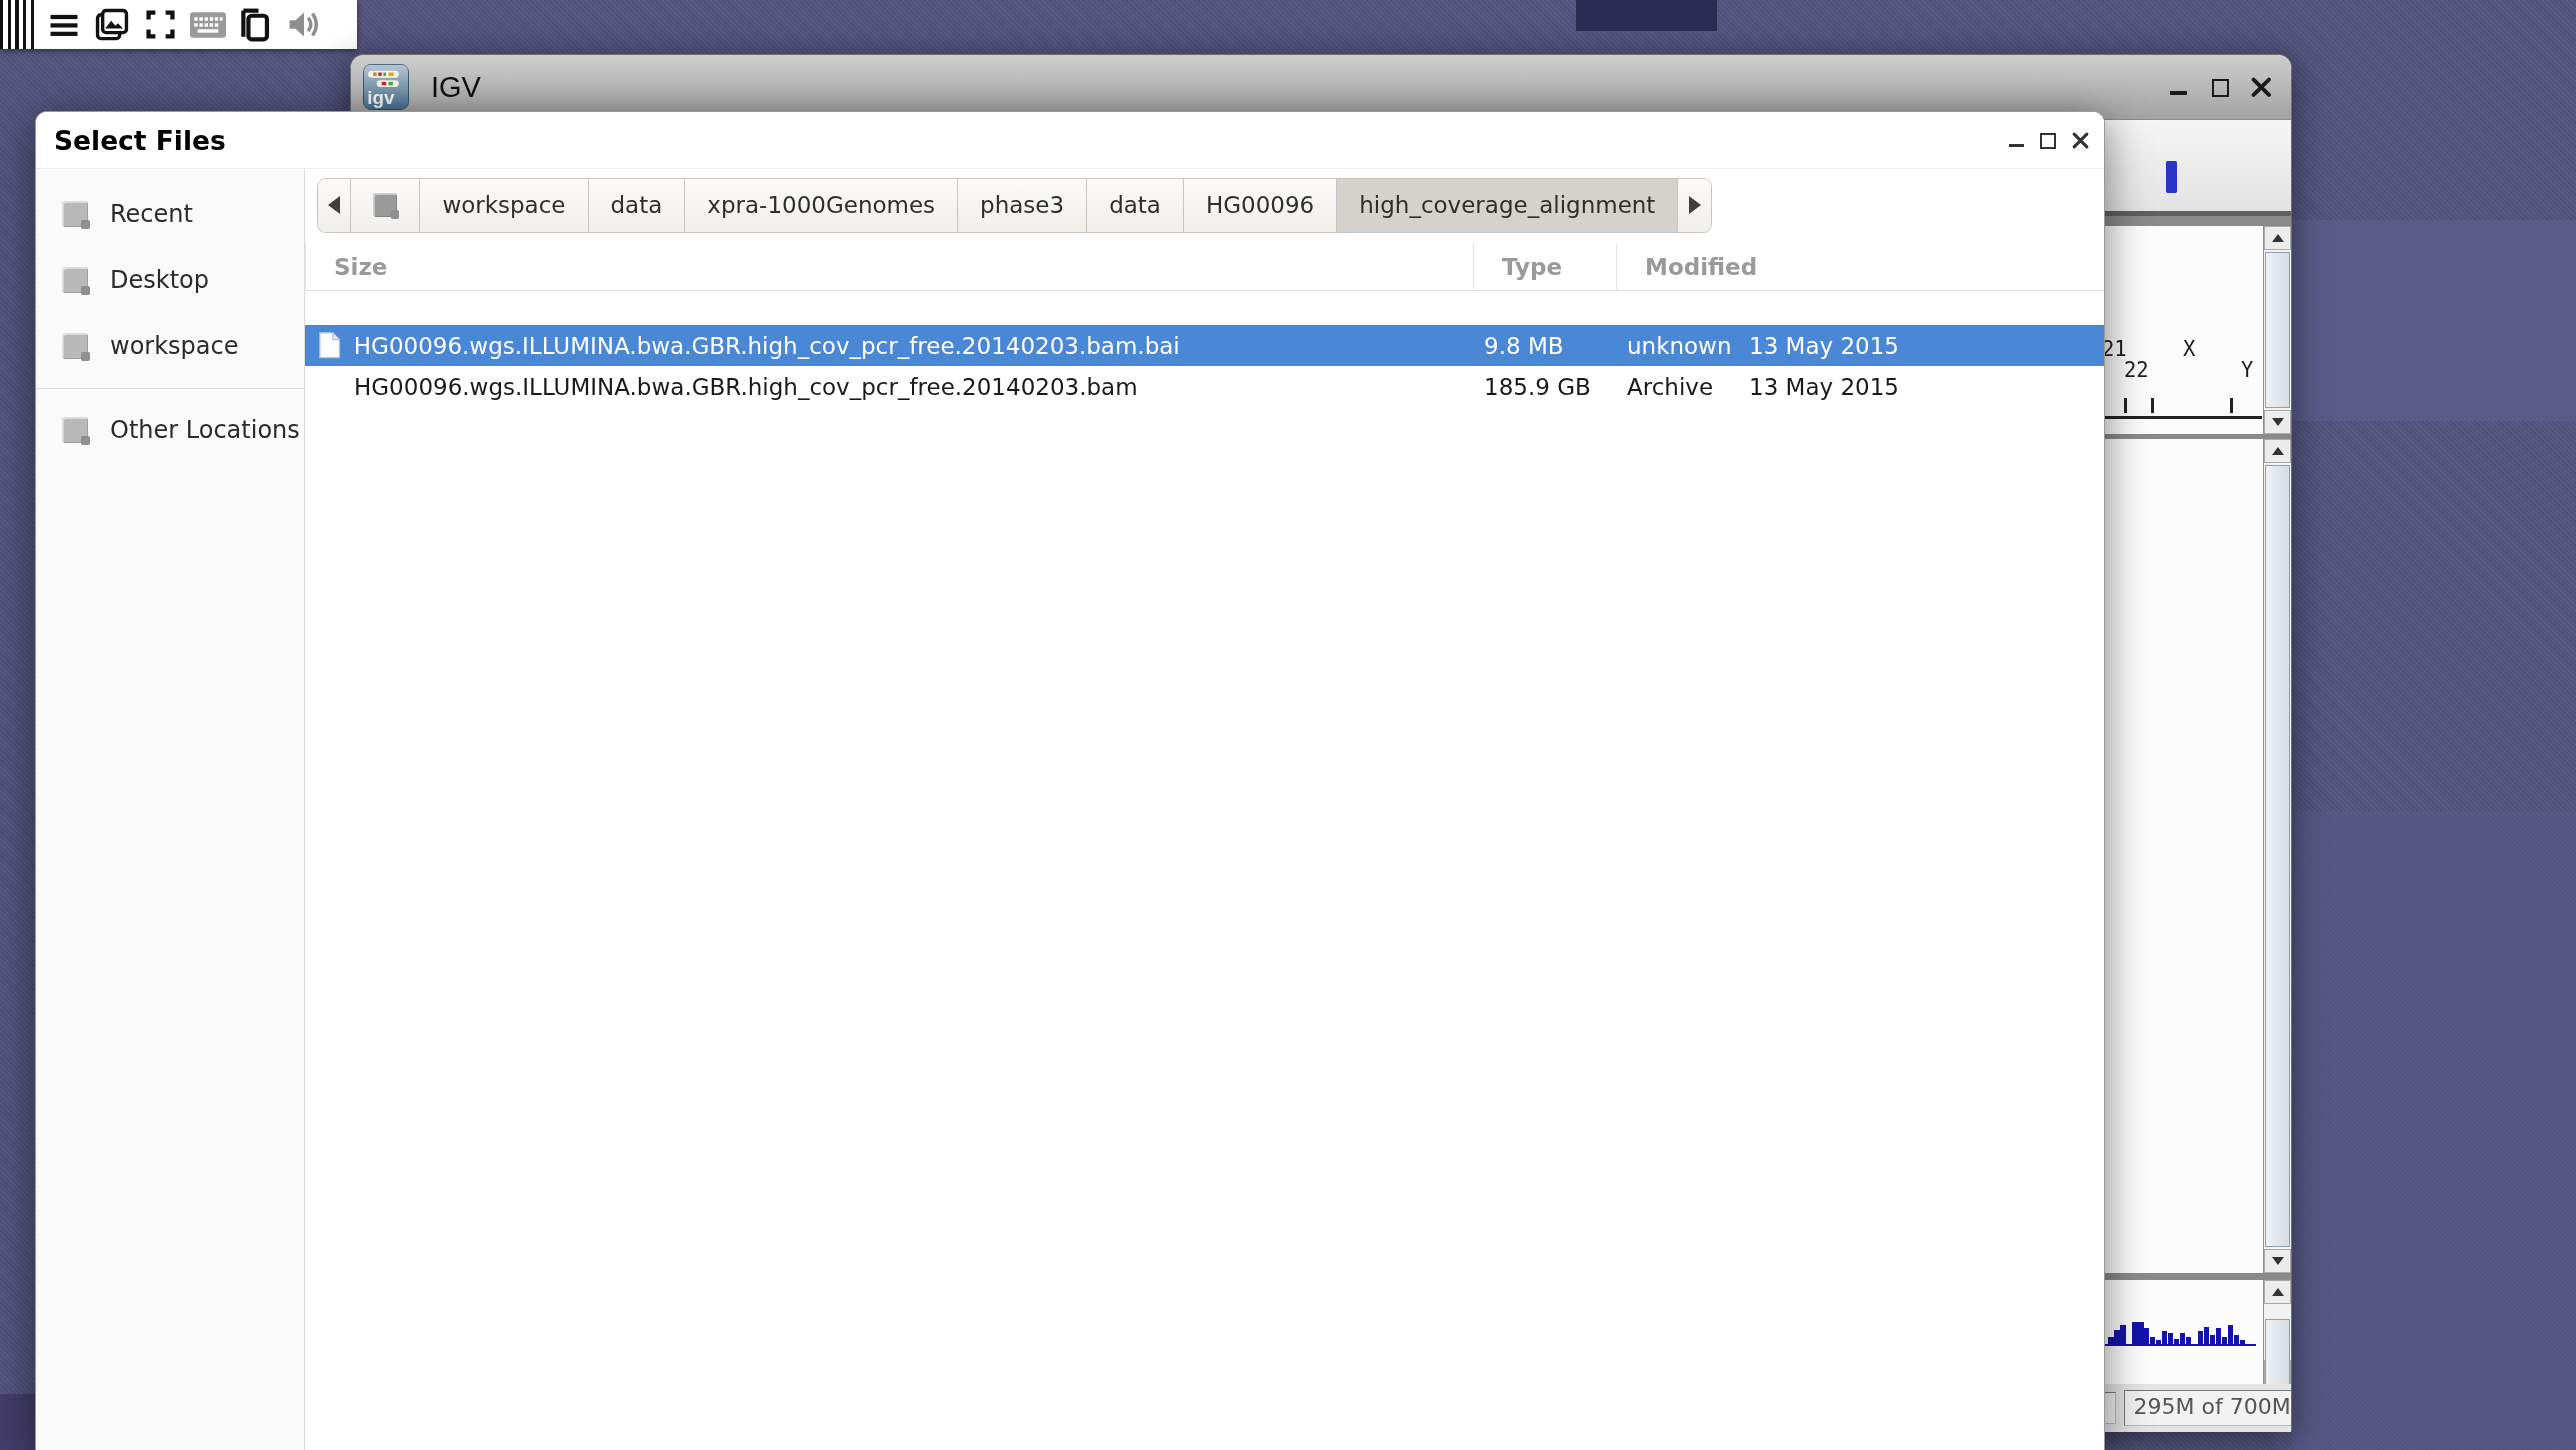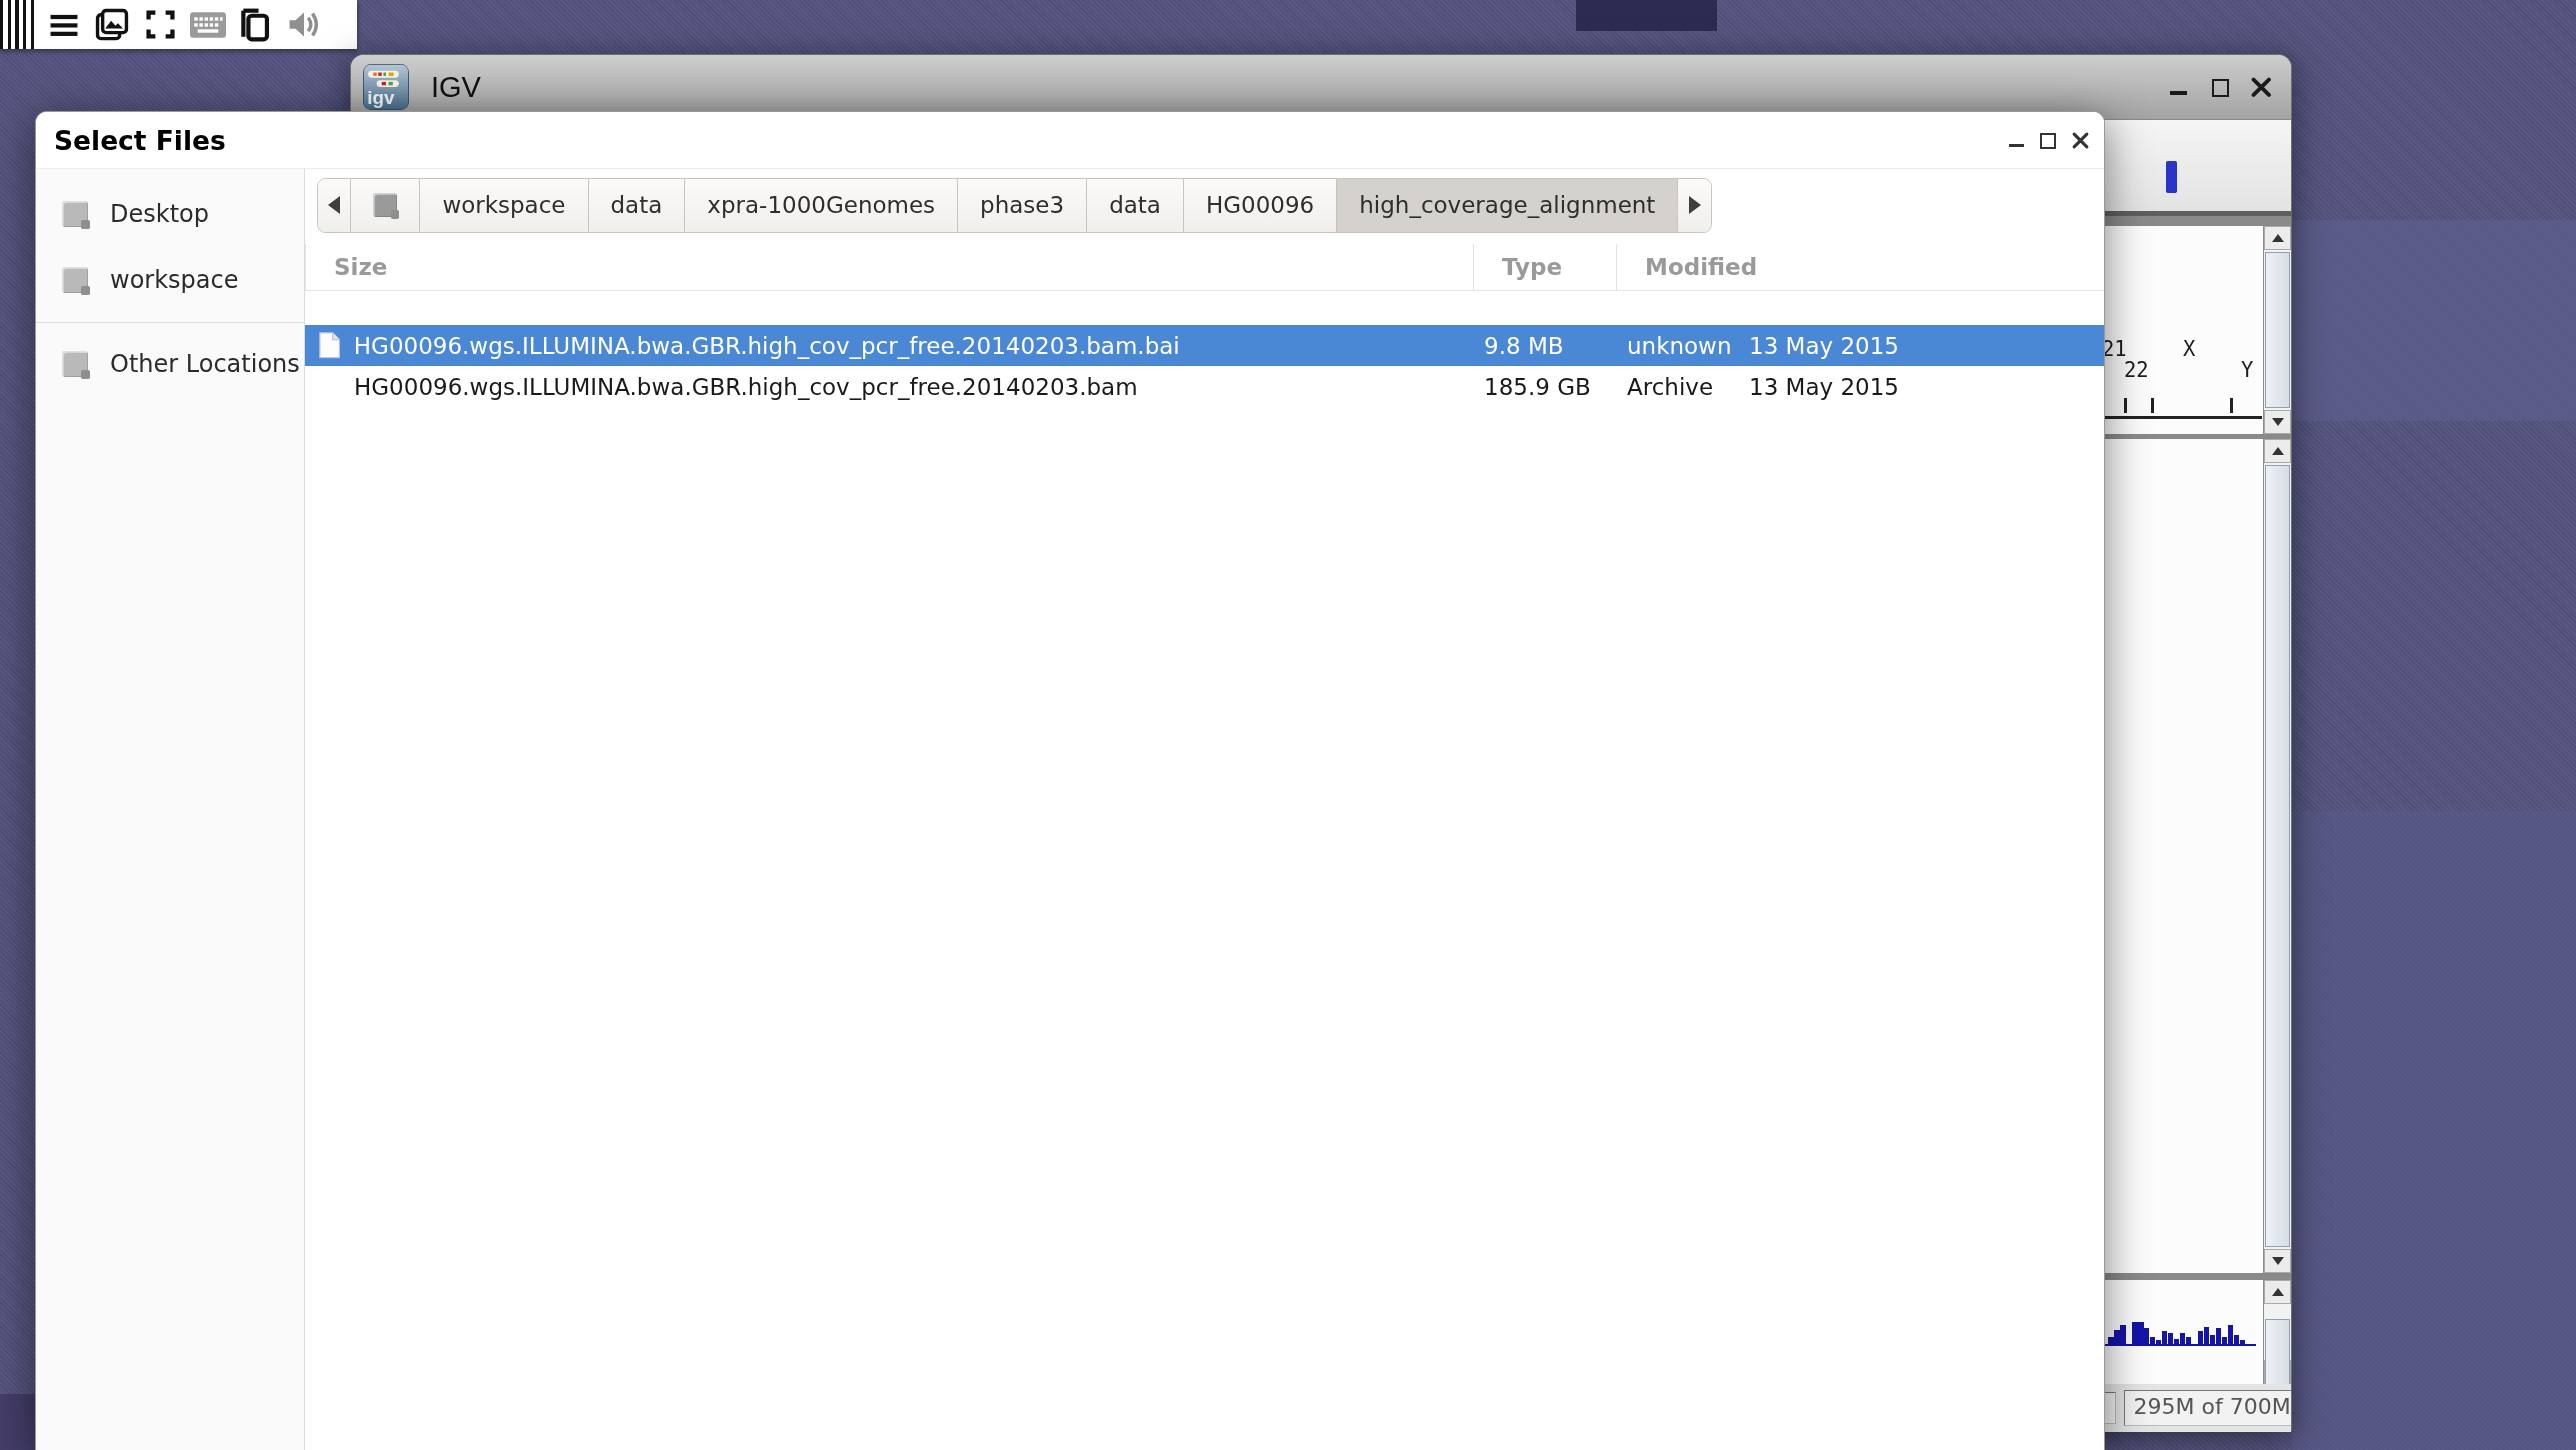--- a/index.html
+++ b/index.html
@@ -376,20 +376,24 @@
               <path d="M4 4 L20 20 M20 4 L4 20" stroke="#333" stroke-width="4" stroke-linecap="round"></path>
             </svg>
         </div>
       </div>
     </div>
 
     <div id="dlg-content">
       <div id="dlg-sidebar">
         <div class="side-item">
           <span class="ph-icon"></span>
+          <span class="side-label">Recent</span>
+        </div>
+        <div class="side-item">
+          <span class="ph-icon"></span>
           <span class="side-label">Desktop</span>
         </div>
         <div class="side-item">
           <span class="ph-icon"></span>
           <span class="side-label">workspace</span>
         </div>
         <div class="side-sep"></div>
         <div class="side-item">
           <span class="ph-icon"></span>
           <span class="side-label">Other Locations</span>

